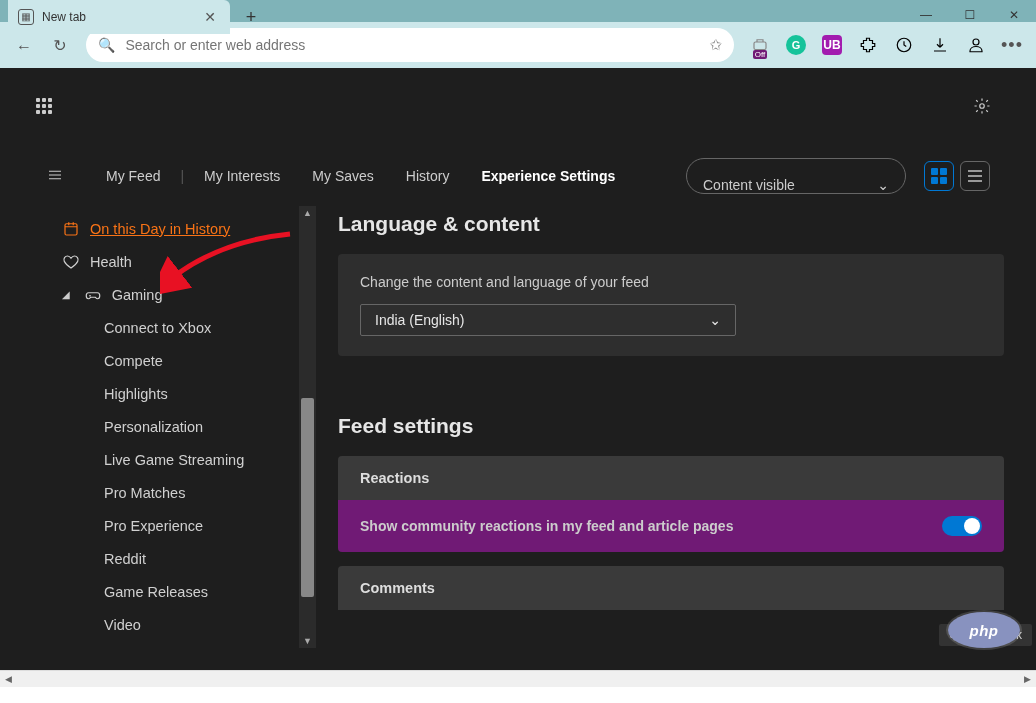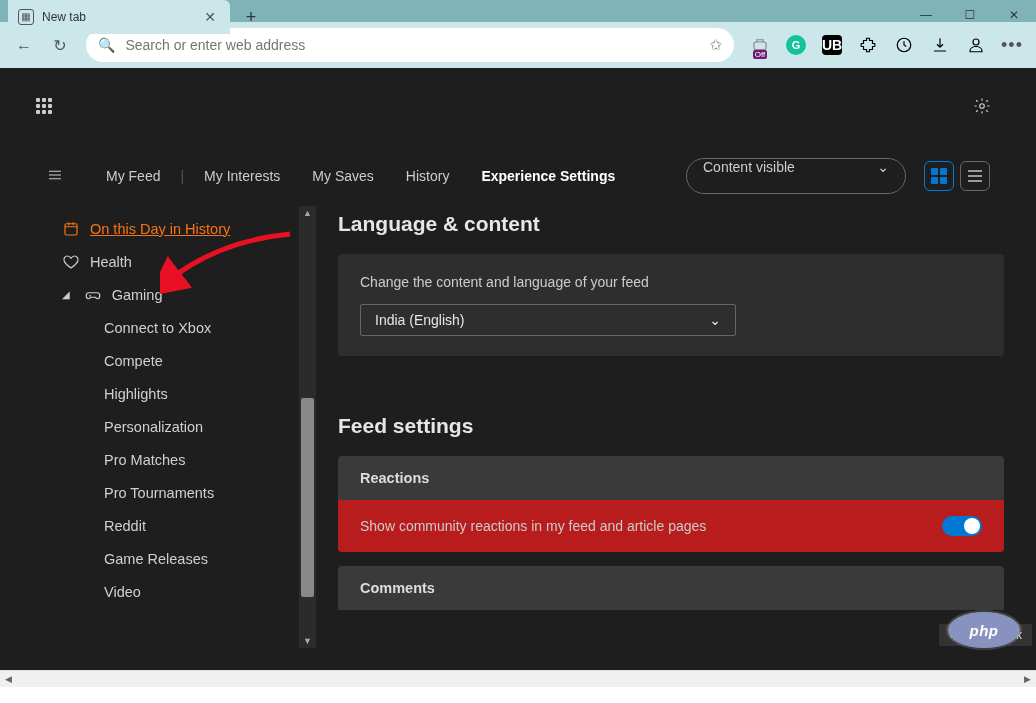--- a/index.html
+++ b/index.html
@@ -18,40 +18,40 @@
 .toolbar { height: 46px; background: #cce7ea; display: flex; align-items: center; padding: 0 8px; gap: 4px; }
 .nav-btn { width: 32px; height: 32px; display: flex; align-items: center; justify-content: center; color: #555; cursor: pointer; font-size: 16px; }
 .addr-bar { flex: 1; height: 34px; background: #fff; border-radius: 17px; display: flex; align-items: center; padding: 0 12px; margin: 0 6px; }
 .search-icon-addr { color: #888; margin-right: 10px; font-size: 14px; }
 .addr-input { border: none; outline: none; flex: 1; font-size: 14px; color: #333; }
 .star-icon { color: #888; font-size: 15px; }
 .ext-icon { width: 32px; height: 32px; display: flex; align-items: center; justify-content: center; cursor: pointer; position: relative; }
 .ext-icon.off { color: #888; }
 .off-badge { font-size: 8px; background: #701a75; color: #fff; padding: 0 2px; border-radius: 2px; position: absolute; bottom: 2px; }
 .grammarly { width: 20px; height: 20px; background: #15c39a; border-radius: 50%; display: flex; align-items: center; justify-content: center; color: #fff; font-size: 11px; font-weight: bold; }
-.shield-sq { width: 20px; height: 20px; background: #000000; border-radius: 4px; display: flex; align-items: center; justify-content: center; color: #fff; font-size: 14px; font-weight: bold; }
+.shield-sq { width: 20px; height: 20px; background: #a21caf; border-radius: 4px; display: flex; align-items: center; justify-content: center; color: #fff; font-size: 12px; font-weight: bold; }
 .more-dots { font-size: 18px; letter-spacing: 1px; color: #555; }
 
 .content-area { height: 602px; background: #1e1e1e; position: relative; overflow: hidden; }
 
 .top-bar { display: flex; align-items: center; padding: 22px 38px 0 28px; }
 .apps-grid { width: 32px; height: 32px; display: flex; align-items: center; justify-content: center; cursor: pointer; }
 .grid9 { display: grid; grid-template-columns: repeat(3,4px); grid-template-rows: repeat(3,4px); gap: 2px; }
 .grid9 div { background: #ccc; border-radius: 1px; }
 .search-bar { margin-left: 180px; width: 528px; height: 48px; background: #3a3a3a; border-radius: 24px; display: flex; align-items: center; overflow: hidden; }
 .search-input { flex: 1; background: transparent; border: none; outline: none; color: #bbb; font-size: 15px; padding: 0 20px; }
 .search-btn { width: 70px; height: 48px; background: #0078d4; display: flex; align-items: center; justify-content: center; cursor: pointer; }
 .gear-btn { margin-left: auto; width: 32px; height: 32px; display: flex; align-items: center; justify-content: center; color: #ccc; cursor: pointer; }
 
 .nav-bar { display: flex; align-items: center; padding: 36px 46px 12px 46px; gap: 8px; color: #ccc; font-size: 14px; }
 .hamburger { margin-right: 22px; cursor: pointer; }
 .nav-item { padding: 0 12px; cursor: pointer; color: #ccc; }
 .nav-item.active { font-weight: 600; color: #fff; }
 .nav-sep { color: #555; }
-.content-visible { margin-left: auto; border: 1px solid #666; border-radius: 20px; height: 36px; width: 220px; display: flex; align-items: flex-start; padding: 0 16px; cursor: pointer; color: #ccc; font-size: 14px; }
+.content-visible { margin-left: auto; border: 1px solid #666; border-radius: 20px; height: 36px; width: 220px; display: flex; align-items: flex-end; padding: 0 16px; cursor: pointer; color: #ccc; font-size: 14px; }
 .content-visible .chev { margin-left: auto; }
 .view-toggle { display: flex; gap: 6px; margin-left: 10px; }
 .view-btn { width: 30px; height: 30px; border: 1px solid #666; border-radius: 6px; display: flex; align-items: center; justify-content: center; cursor: pointer; }
 .view-btn.active { border-color: #0078d4; }
 .view-grid { display: grid; grid-template-columns: 7px 7px; grid-template-rows: 7px 7px; gap: 2px; }
 .view-grid div { background: #0078d4; border-radius: 1px; }
 .view-list-i { display: flex; flex-direction: column; gap: 3px; }
 .view-list-i div { width: 14px; height: 2px; background: #999; }
 
 .main-flex { display: flex; padding: 0 0 0 0; height: calc(100% - 160px); }
@@ -74,21 +74,21 @@
 .arrow-annotation { position: absolute; pointer-events: none; z-index: 50; }
 
 .settings-panel { flex: 1; padding: 6px 32px 0 22px; color: #e6e6e6; overflow: hidden; }
 .sect-title { font-size: 21px; font-weight: 600; margin-bottom: 18px; }
 .card { background: #2e2e2e; border-radius: 4px; padding: 20px 22px; margin-bottom: 14px; }
 .card-desc { font-size: 14px; color: #ccc; margin-bottom: 14px; }
 .select-box { border: 1px solid #666; height: 32px; width: 376px; display: flex; align-items: center; padding: 0 14px; font-size: 14px; cursor: pointer; border-radius: 2px; }
 .select-box .chev { margin-left: auto; font-size: 14px; }
 
 .sub-header { background: #3a3a3a; padding: 14px 22px; font-size: 14.5px; font-weight: 600; color: #ddd; border-radius: 4px 4px 0 0; }
-.sub-row { background: #b91c1c; padding: 16px 22px; font-size: 14px; color: #ccc; display: flex; align-items: center; border-radius: 0 0 4px 4px; }
+.sub-row { background: #701a75; padding: 16px 22px; font-size: 14px; color: #ccc; display: flex; align-items: center; border-radius: 0 0 4px 4px; font-weight: bold; }
 .toggle { margin-left: auto; width: 40px; height: 20px; background: #0078d4; border-radius: 10px; position: relative; cursor: pointer; }
 .toggle::after { content: ""; position: absolute; right: 2px; top: 2px; width: 16px; height: 16px; background: #fff; border-radius: 50%; }
 
 .feedback-pill { position: absolute; right: 4px; bottom: 24px; display: flex; align-items: center; background: #333; color: #ccc; font-size: 12px; padding: 4px 10px; border-radius: 2px; gap: 6px; z-index: 40; }
 .php-badge { position: absolute; right: 16px; bottom: 22px; width: 72px; height: 36px; background: #8892bf; border-radius: 50%/50%; display: flex; align-items: center; justify-content: center; color: #fff; font-weight: bold; font-size: 15px; font-style: italic; z-index: 41; box-shadow: 0 0 0 2px rgba(255,255,255,0.15); letter-spacing: 0.5px; margin-top: 21px; }
 
 .h-scroll { height: 17px; background: #f0f0f0; display: flex; align-items: center; border-top: 1px solid #ddd; }
 .hs-arrow { width: 17px; height: 17px; display: flex; align-items: center; justify-content: center; font-size: 9px; color: #666; }
 .hs-track { flex: 1; height: 17px; position: relative; }
 
@@ -249,24 +249,27 @@
           <div class="sb-item">
             <span>Compete</span>
           </div>
           <div class="sb-item">
             <span>Highlights</span>
           </div>
           <div class="sb-item">
             <span>Personalization</span>
           </div>
           <div class="sb-item">
+            <span>Live Game Streaming</span>
+          </div>
+          <div class="sb-item">
             <span>Pro Matches</span>
           </div>
           <div class="sb-item">
-            <span>Pro Tournaments</span>
+            <span>Pro Experience</span>
           </div>
           <div class="sb-item">
             <span>Reddit</span>
           </div>
           <div class="sb-item">
             <span>Game Releases</span>
           </div>
           <div class="sb-item">
             <span>Video</span>
           </div>

